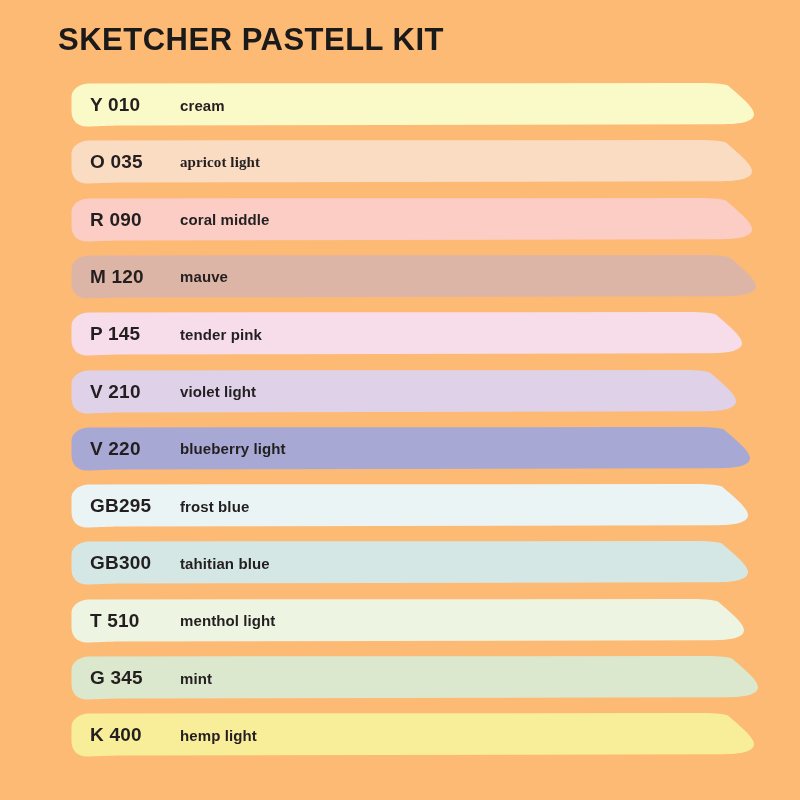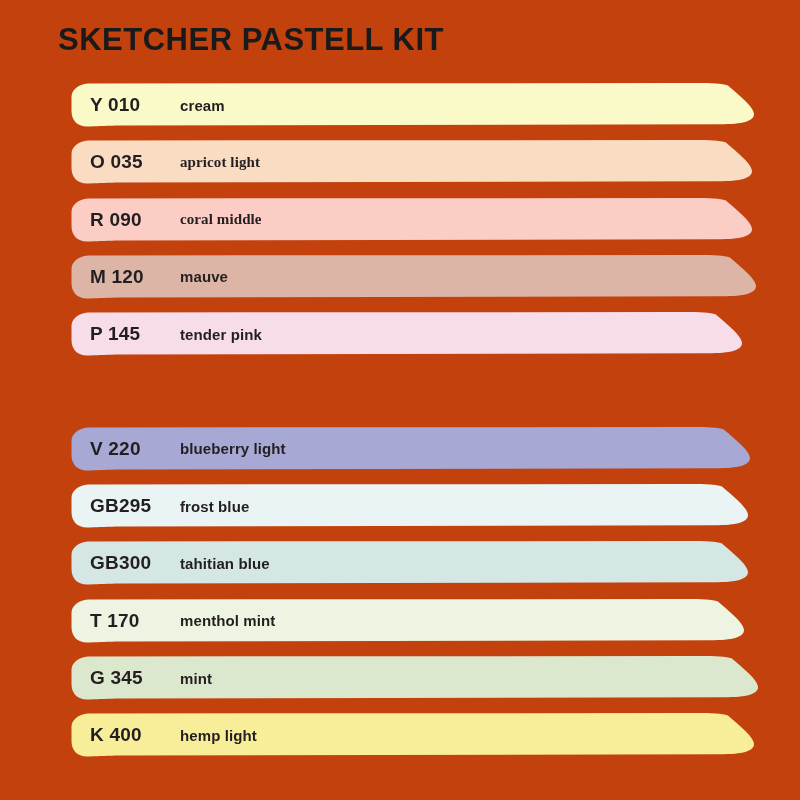--- a/index.html
+++ b/index.html
@@ -10,21 +10,21 @@
     width: 800px;
     height: 800px;
     background: #ffffff;
     font-family: "Liberation Sans", sans-serif;
     overflow: hidden;
   }
   #page {
     position: relative;
     width: 800px;
     height: 800px;
-    background: #c2410c;
+    background: #fdba74;
   }
   #title {
     position: absolute;
     left: 58px;
     top: 22px;
     font-size: 31px;
     font-weight: bold;
     letter-spacing: 0.5px;
     color: #1a1a1a;
     font-family: "Liberation Sans", sans-serif;
@@ -107,40 +107,49 @@
         <div class="swatch-code" style="left: 20px;">O 035</div>
         <div class="swatch-name" style="left: 110px; font-family: Liberation Serif, serif;">apricot light</div>
       </div>
       <div class="swatch-row" style="left: 58px; top: 196.6px; width: 684px;">
         <div class="swatch-shape">
           <svg viewBox="0 0 684 46" preserveAspectRatio="none">
             <path d="M 18,1.5 C 8,2.5 1.5,8 1.5,15 L 1.5,29 C 1.5,38 7,44.5 17,44.5 C 26,44.5 34,44 46,43.6 L 652,42.2 C 674,42 682,38 682,32 C 682,24 662,9 656,3.4 C 649,1.2 638,0.9 618,1.0 Z" fill="#FBCDC5"></path>
           </svg>
         </div>
         <div class="swatch-code" style="left: 20px;">R 090</div>
-        <div class="swatch-name" style="left: 110px; font-family: Liberation Serif, serif;">coral middle</div>
+        <div class="swatch-name" style="left: 110px;">coral middle</div>
       </div>
       <div class="swatch-row" style="left: 58px; top: 253.9px; width: 688px;">
         <div class="swatch-shape">
           <svg viewBox="0 0 688 46" preserveAspectRatio="none">
             <path d="M 18,1.5 C 8,2.5 1.5,8 1.5,15 L 1.5,29 C 1.5,38 7,44.5 17,44.5 C 26,44.5 34,44 46,43.6 L 656,42.2 C 678,42 686,38 686,32 C 686,24 666,9 660,3.4 C 653,1.2 642,0.9 622,1.0 Z" fill="#DDB5A7"></path>
           </svg>
         </div>
         <div class="swatch-code" style="left: 20px;">M 120</div>
         <div class="swatch-name" style="left: 110px;">mauve</div>
       </div>
       <div class="swatch-row" style="left: 58px; top: 311.2px; width: 674px;">
         <div class="swatch-shape">
           <svg viewBox="0 0 674 46" preserveAspectRatio="none">
             <path d="M 18,1.5 C 8,2.5 1.5,8 1.5,15 L 1.5,29 C 1.5,38 7,44.5 17,44.5 C 26,44.5 34,44 46,43.6 L 642,42.2 C 664,42 672,38 672,32 C 672,24 652,9 646,3.4 C 639,1.2 628,0.9 608,1.0 Z" fill="#F7DCE9"></path>
           </svg>
         </div>
         <div class="swatch-code" style="left: 20px;">P 145</div>
         <div class="swatch-name" style="left: 110px;">tender pink</div>
       </div>
+      <div class="swatch-row" style="left: 58px; top: 368.5px; width: 668px;">
+        <div class="swatch-shape">
+          <svg viewBox="0 0 668 46" preserveAspectRatio="none">
+            <path d="M 18,1.5 C 8,2.5 1.5,8 1.5,15 L 1.5,29 C 1.5,38 7,44.5 17,44.5 C 26,44.5 34,44 46,43.6 L 636,42.2 C 658,42 666,38 666,32 C 666,24 646,9 640,3.4 C 633,1.2 622,0.9 602,1.0 Z" fill="#DFD2E8"></path>
+          </svg>
+        </div>
+        <div class="swatch-code" style="left: 20px;">V 210</div>
+        <div class="swatch-name" style="left: 110px;">violet light</div>
+      </div>
       <div class="swatch-row" style="left: 58px; top: 425.8px; width: 682px;">
         <div class="swatch-shape">
           <svg viewBox="0 0 682 46" preserveAspectRatio="none">
             <path d="M 18,1.5 C 8,2.5 1.5,8 1.5,15 L 1.5,29 C 1.5,38 7,44.5 17,44.5 C 26,44.5 34,44 46,43.6 L 650,42.2 C 672,42 680,38 680,32 C 680,24 660,9 654,3.4 C 647,1.2 636,0.9 616,1.0 Z" fill="#A7A8D4"></path>
           </svg>
         </div>
         <div class="swatch-code" style="left: 20px;">V 220</div>
         <div class="swatch-name" style="left: 110px;">blueberry light</div>
       </div>
       <div class="swatch-row" style="left: 58px; top: 483.1px; width: 680px;">
@@ -160,22 +169,22 @@
         </div>
         <div class="swatch-code" style="left: 20px; text-align: right;">GB300</div>
         <div class="swatch-name" style="left: 110px;">tahitian blue</div>
       </div>
       <div class="swatch-row" style="left: 58px; top: 597.7px; width: 676px;">
         <div class="swatch-shape">
           <svg viewBox="0 0 676 46" preserveAspectRatio="none">
             <path d="M 18,1.5 C 8,2.5 1.5,8 1.5,15 L 1.5,29 C 1.5,38 7,44.5 17,44.5 C 26,44.5 34,44 46,43.6 L 644,42.2 C 666,42 674,38 674,32 C 674,24 654,9 648,3.4 C 641,1.2 630,0.9 610,1.0 Z" fill="#EDF4E1"></path>
           </svg>
         </div>
-        <div class="swatch-code" style="left: 20px;">T 170</div>
-        <div class="swatch-name" style="left: 110px;">menthol mint</div>
+        <div class="swatch-code" style="left: 20px;">T 510</div>
+        <div class="swatch-name" style="left: 110px;">menthol light</div>
       </div>
       <div class="swatch-row" style="left: 58px; top: 655px; width: 690px;">
         <div class="swatch-shape">
           <svg viewBox="0 0 690 46" preserveAspectRatio="none">
             <path d="M 18,1.5 C 8,2.5 1.5,8 1.5,15 L 1.5,29 C 1.5,38 7,44.5 17,44.5 C 26,44.5 34,44 46,43.6 L 658,42.2 C 680,42 688,38 688,32 C 688,24 668,9 662,3.4 C 655,1.2 644,0.9 624,1.0 Z" fill="#DCE8CE"></path>
           </svg>
         </div>
         <div class="swatch-code" style="left: 20px;">G 345</div>
         <div class="swatch-name" style="left: 110px;">mint</div>
       </div>

